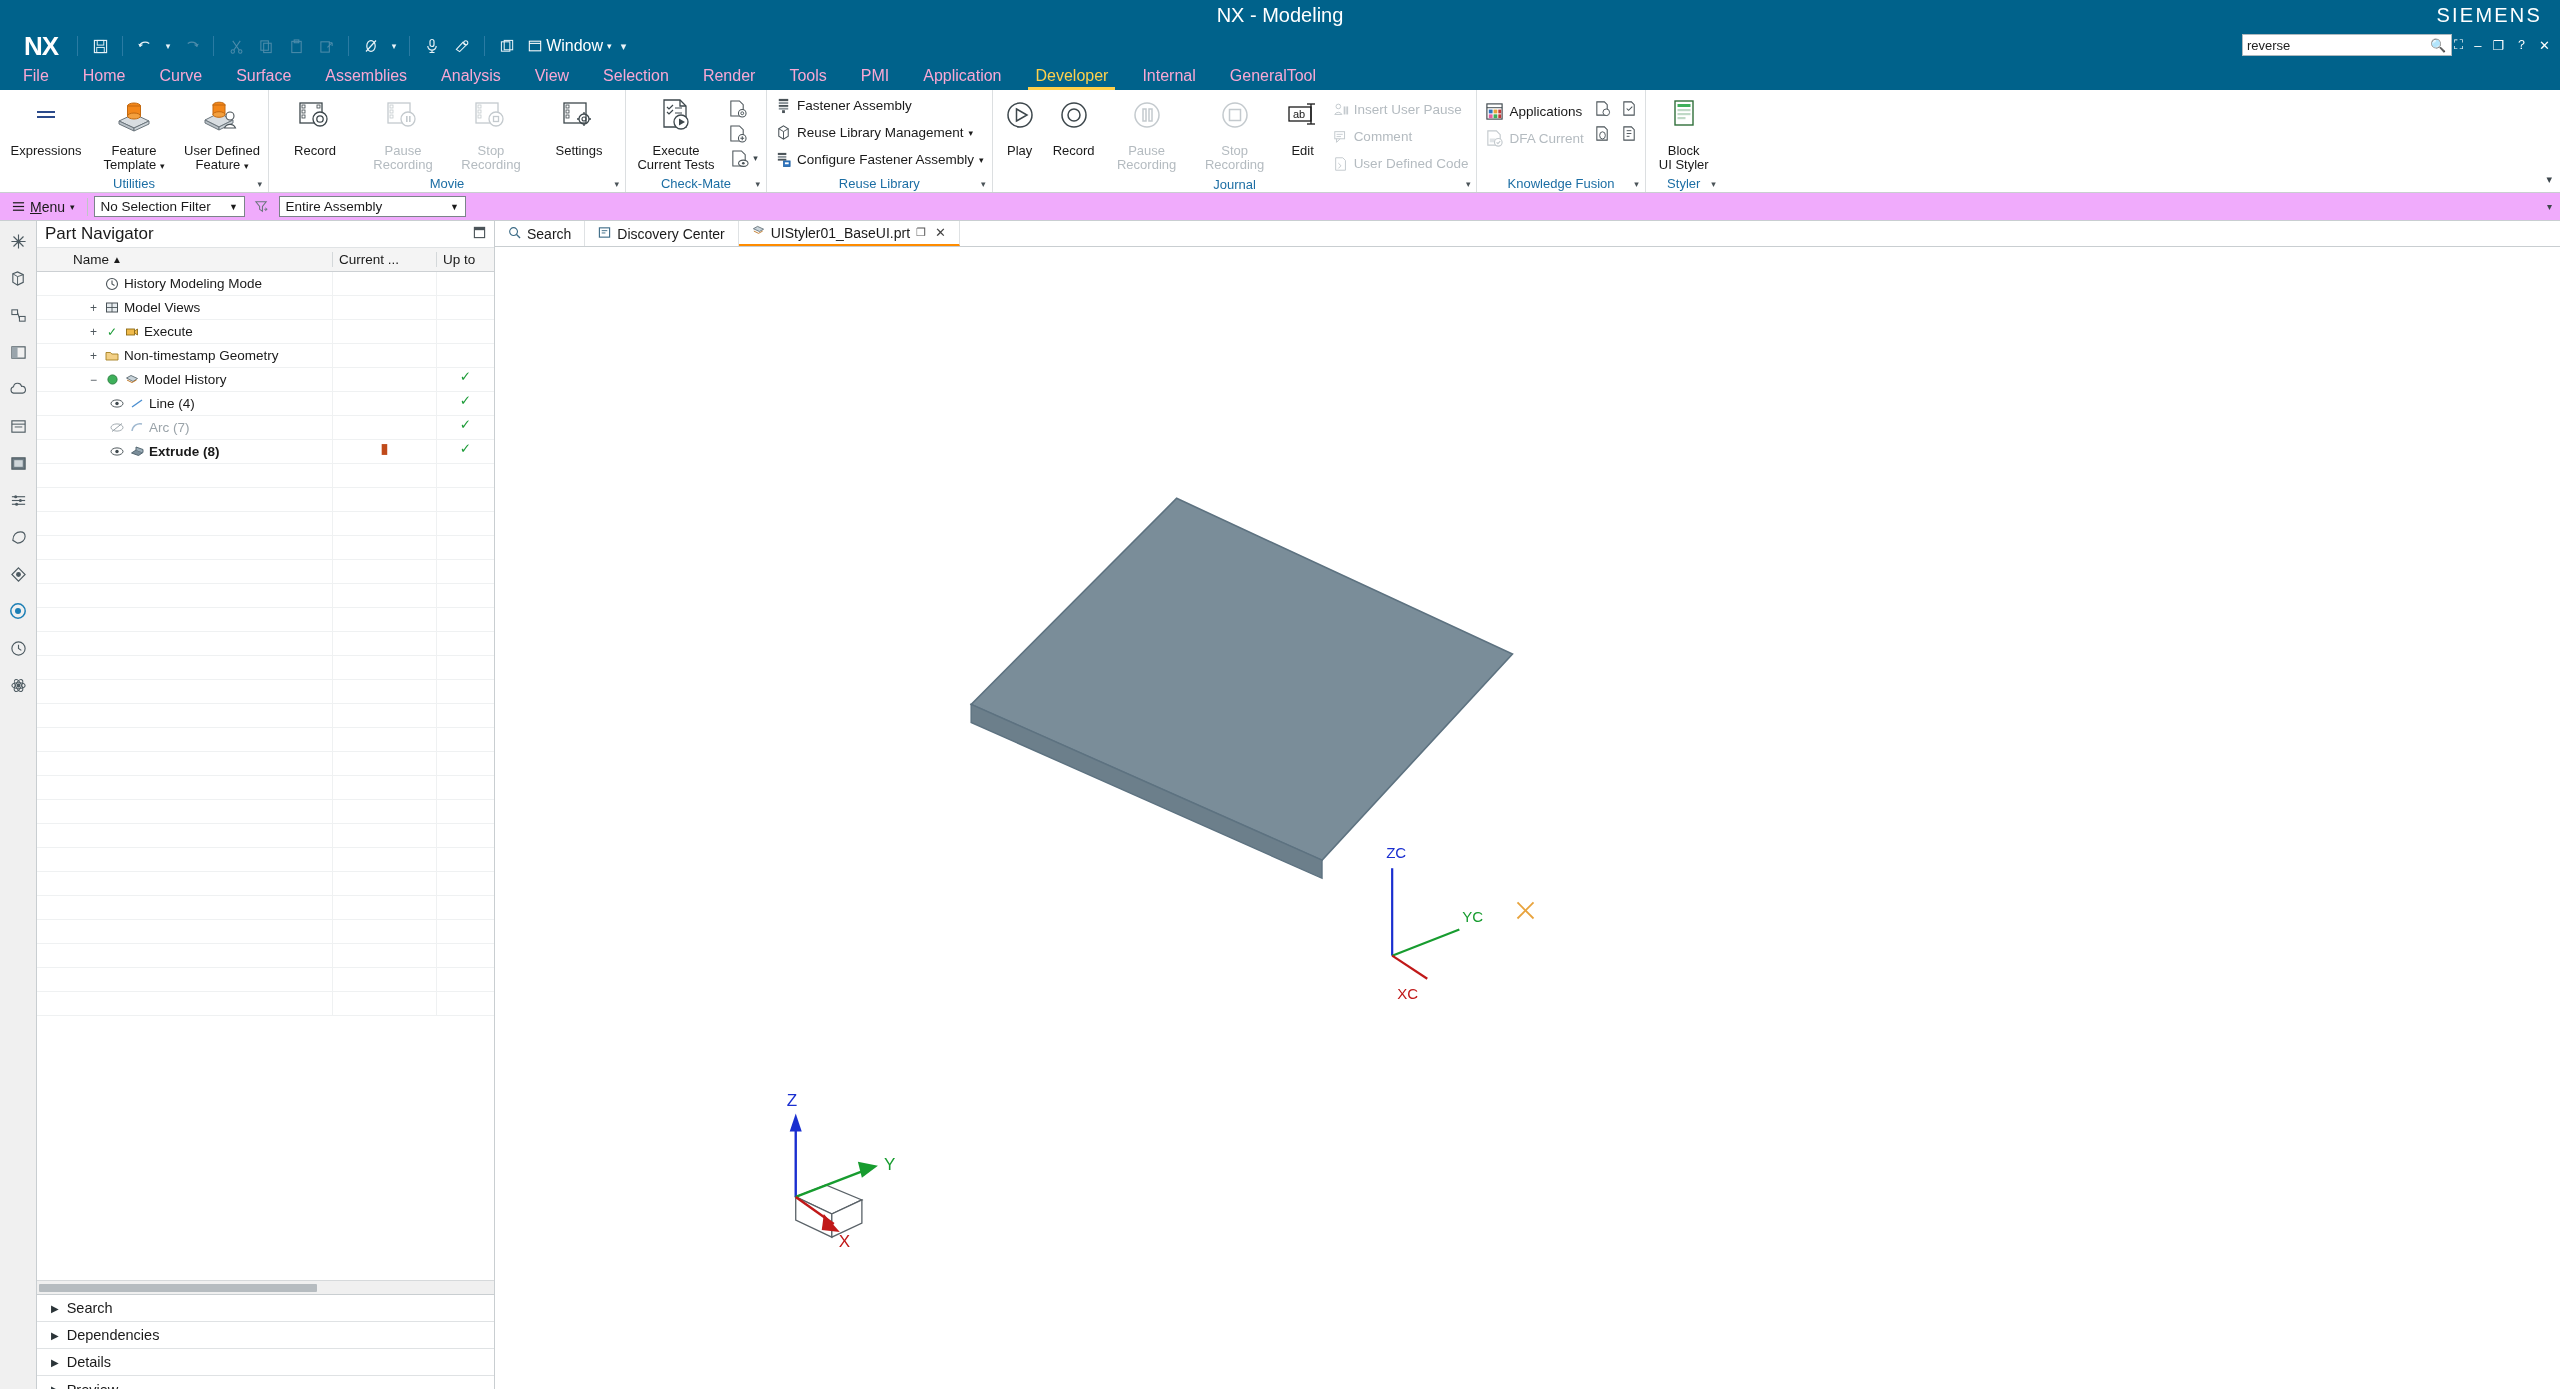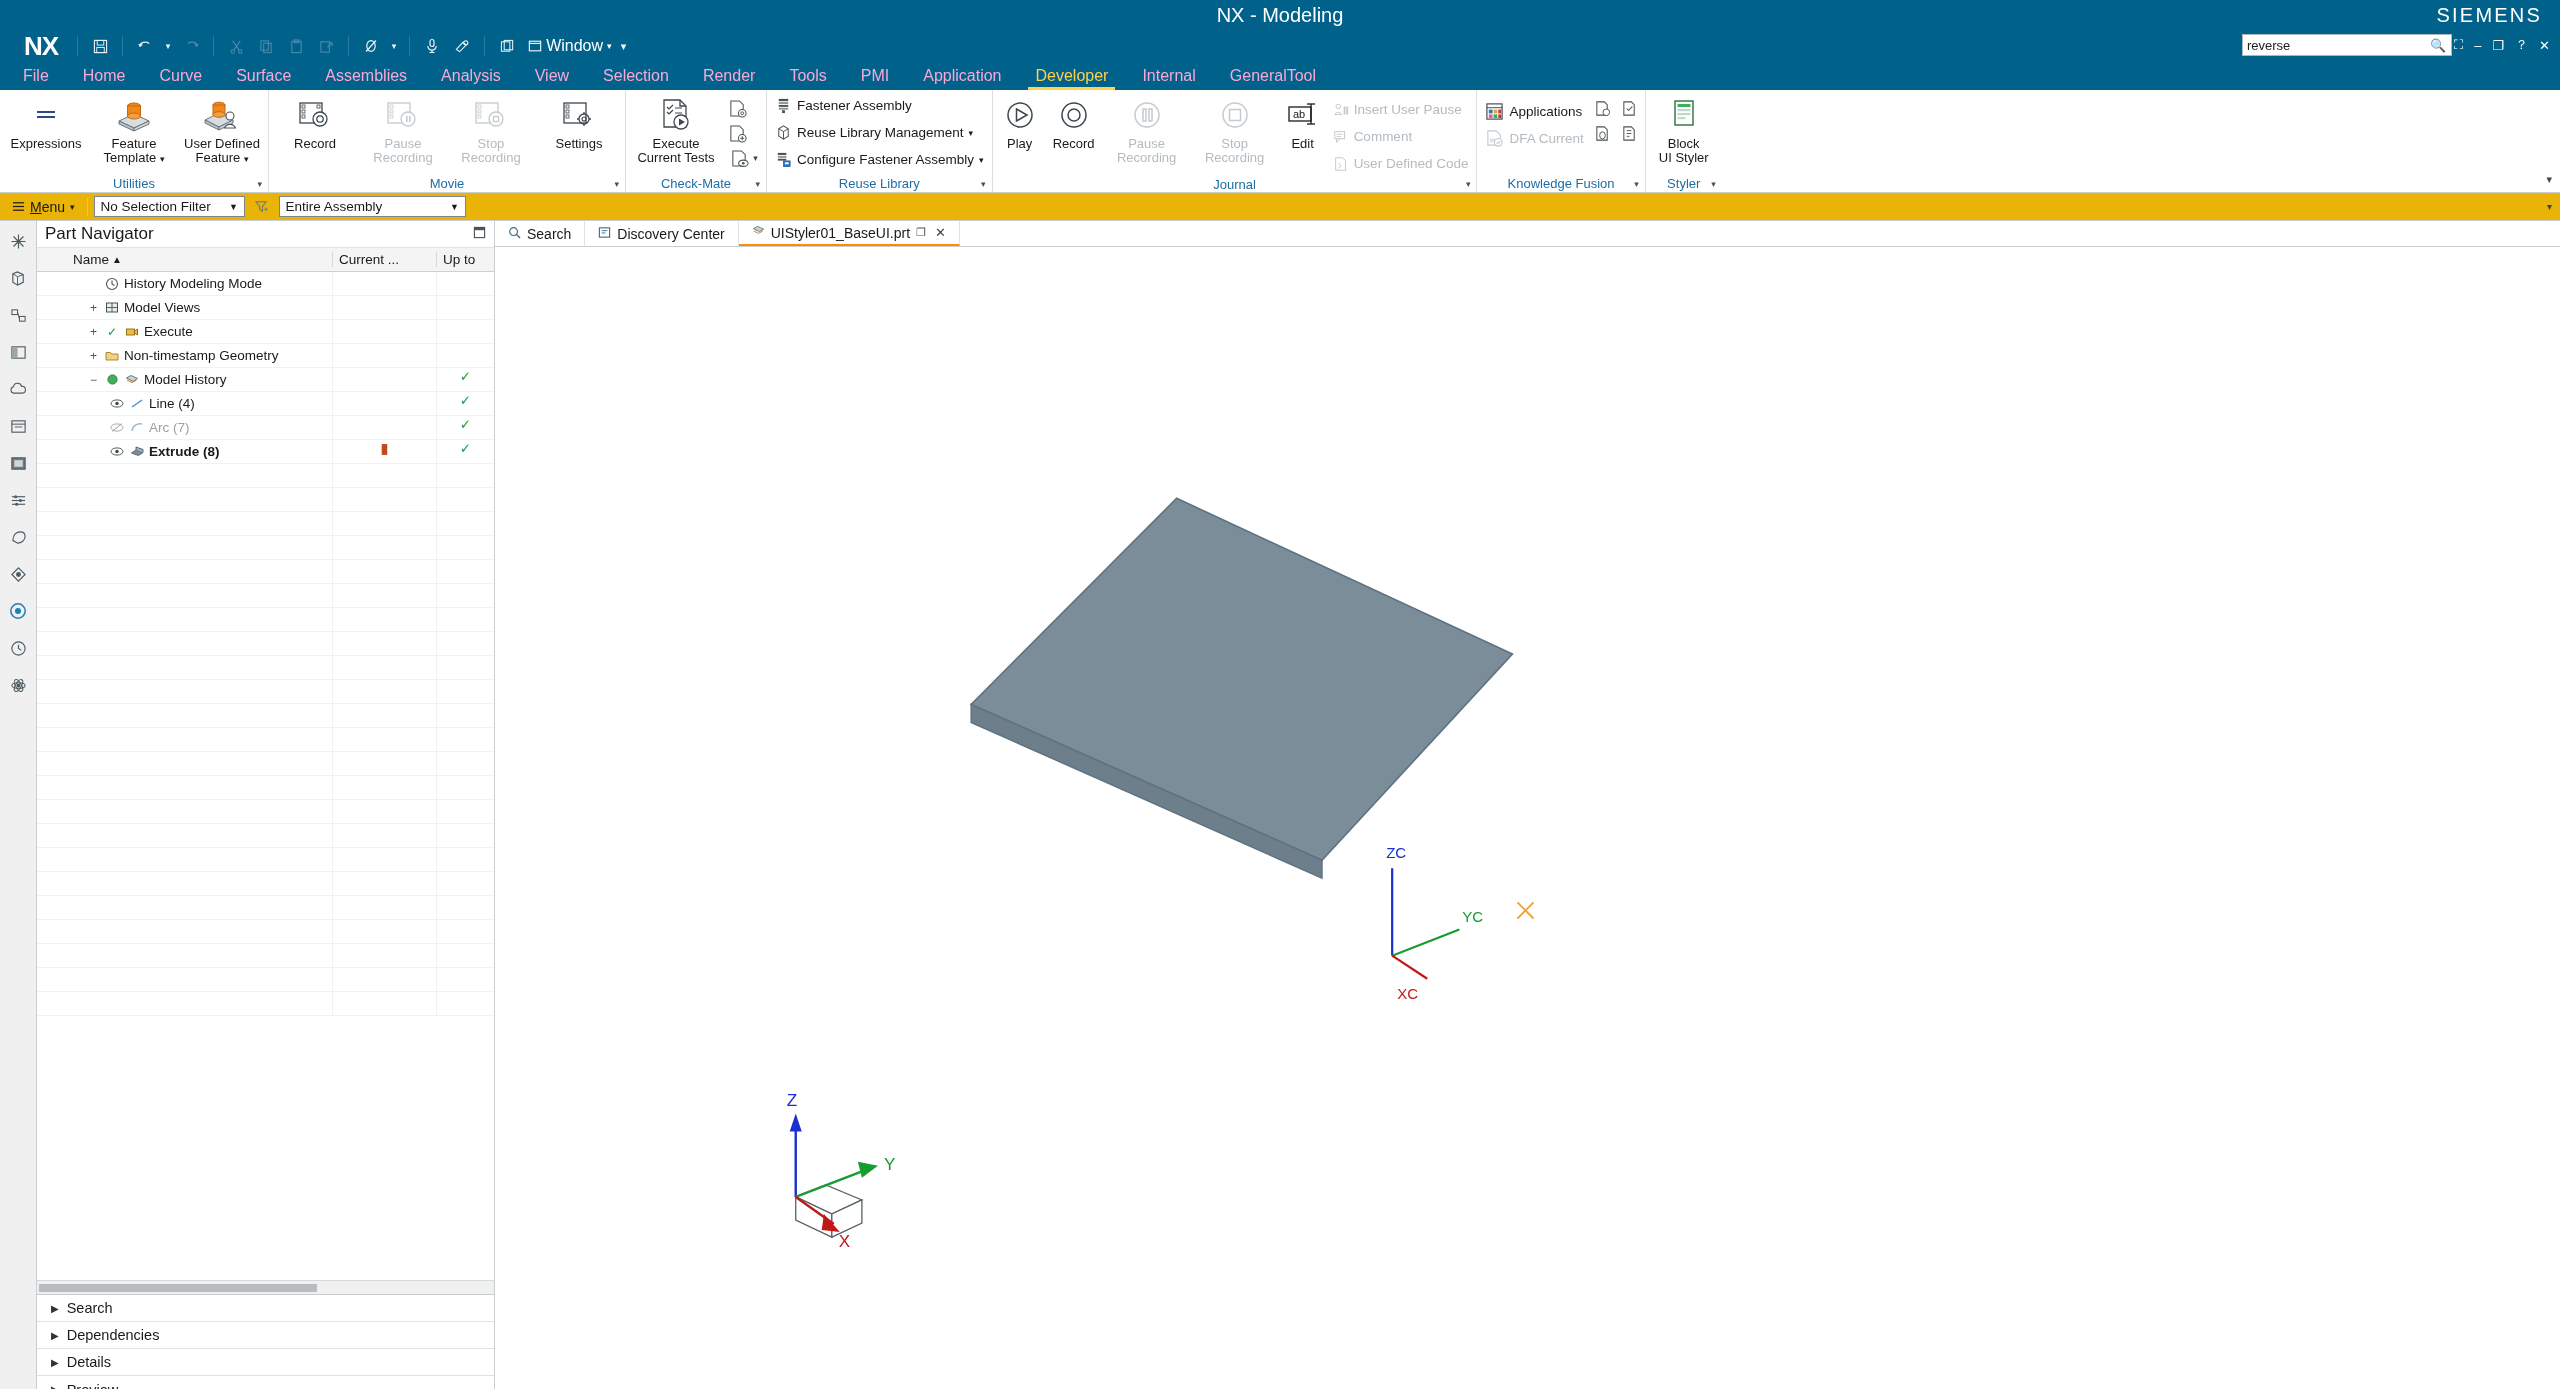--- a/index.html
+++ b/index.html
@@ -96,38 +96,38 @@
   }
   .rgroup-title .dlg {
     position: absolute; right: 4px; bottom: 3px; font-size: 9px; color: #4a5358;
   }
 
   .bigbtn {
     width: 88px; display: flex; flex-direction: column; align-items: center;
     padding: 2px 2px 0; text-align: center;
   }
   .bigbtn .lbl {
-    font-size: 13px; color: #1a1a1a; line-height: 14px; margin-top: 3px;
+    font-size: 13px; color: #1a1a1a; line-height: 14px; margin-top: 10px;
   }
   .bigbtn.disabled .lbl { color: #b4bbc0; }
   .bigbtn .ico { height: 38px; display: flex; align-items: center; justify-content: center; }
 
   .smallrow {
     display: flex; align-items: center; gap: 5px; height: 27px;
     font-size: 13.5px; color: #1a1a1a; padding: 0 6px; white-space: nowrap;
   }
   .smallrow.disabled { color: #b4bbc0; }
   .colstack { display: flex; flex-direction: column; justify-content: flex-start; }
 
   .minibtns { display: flex; flex-direction: column; gap: 1px; padding-top: 2px; }
   .minibtn { width: 26px; height: 24px; display: flex; align-items: center; justify-content: center; }
 
   
   .selbar {
-    height: 28px; background: #eab308; border-bottom: 1px solid #c9ced1;
+    height: 28px; background: #f0abfc; border-bottom: 1px solid #c9ced1;
     display: flex; align-items: center; gap: 6px; padding: 0 6px; position: relative;
   }
   .menu-btn { display: flex; align-items: center; gap: 5px; font-size: 14px; color: #1a1a1a; padding: 0 6px; }
   .menu-btn u { text-decoration: underline; }
   .vsep { width: 1px; height: 18px; background: #c0c5c8; }
   .combo {
     height: 21px; background: #fff; border: 1px solid #7b8489; display: flex;
     align-items: center; padding: 0 2px 0 6px; font-size: 13.5px; color: #1a1a1a;
     justify-content: space-between;
   }

